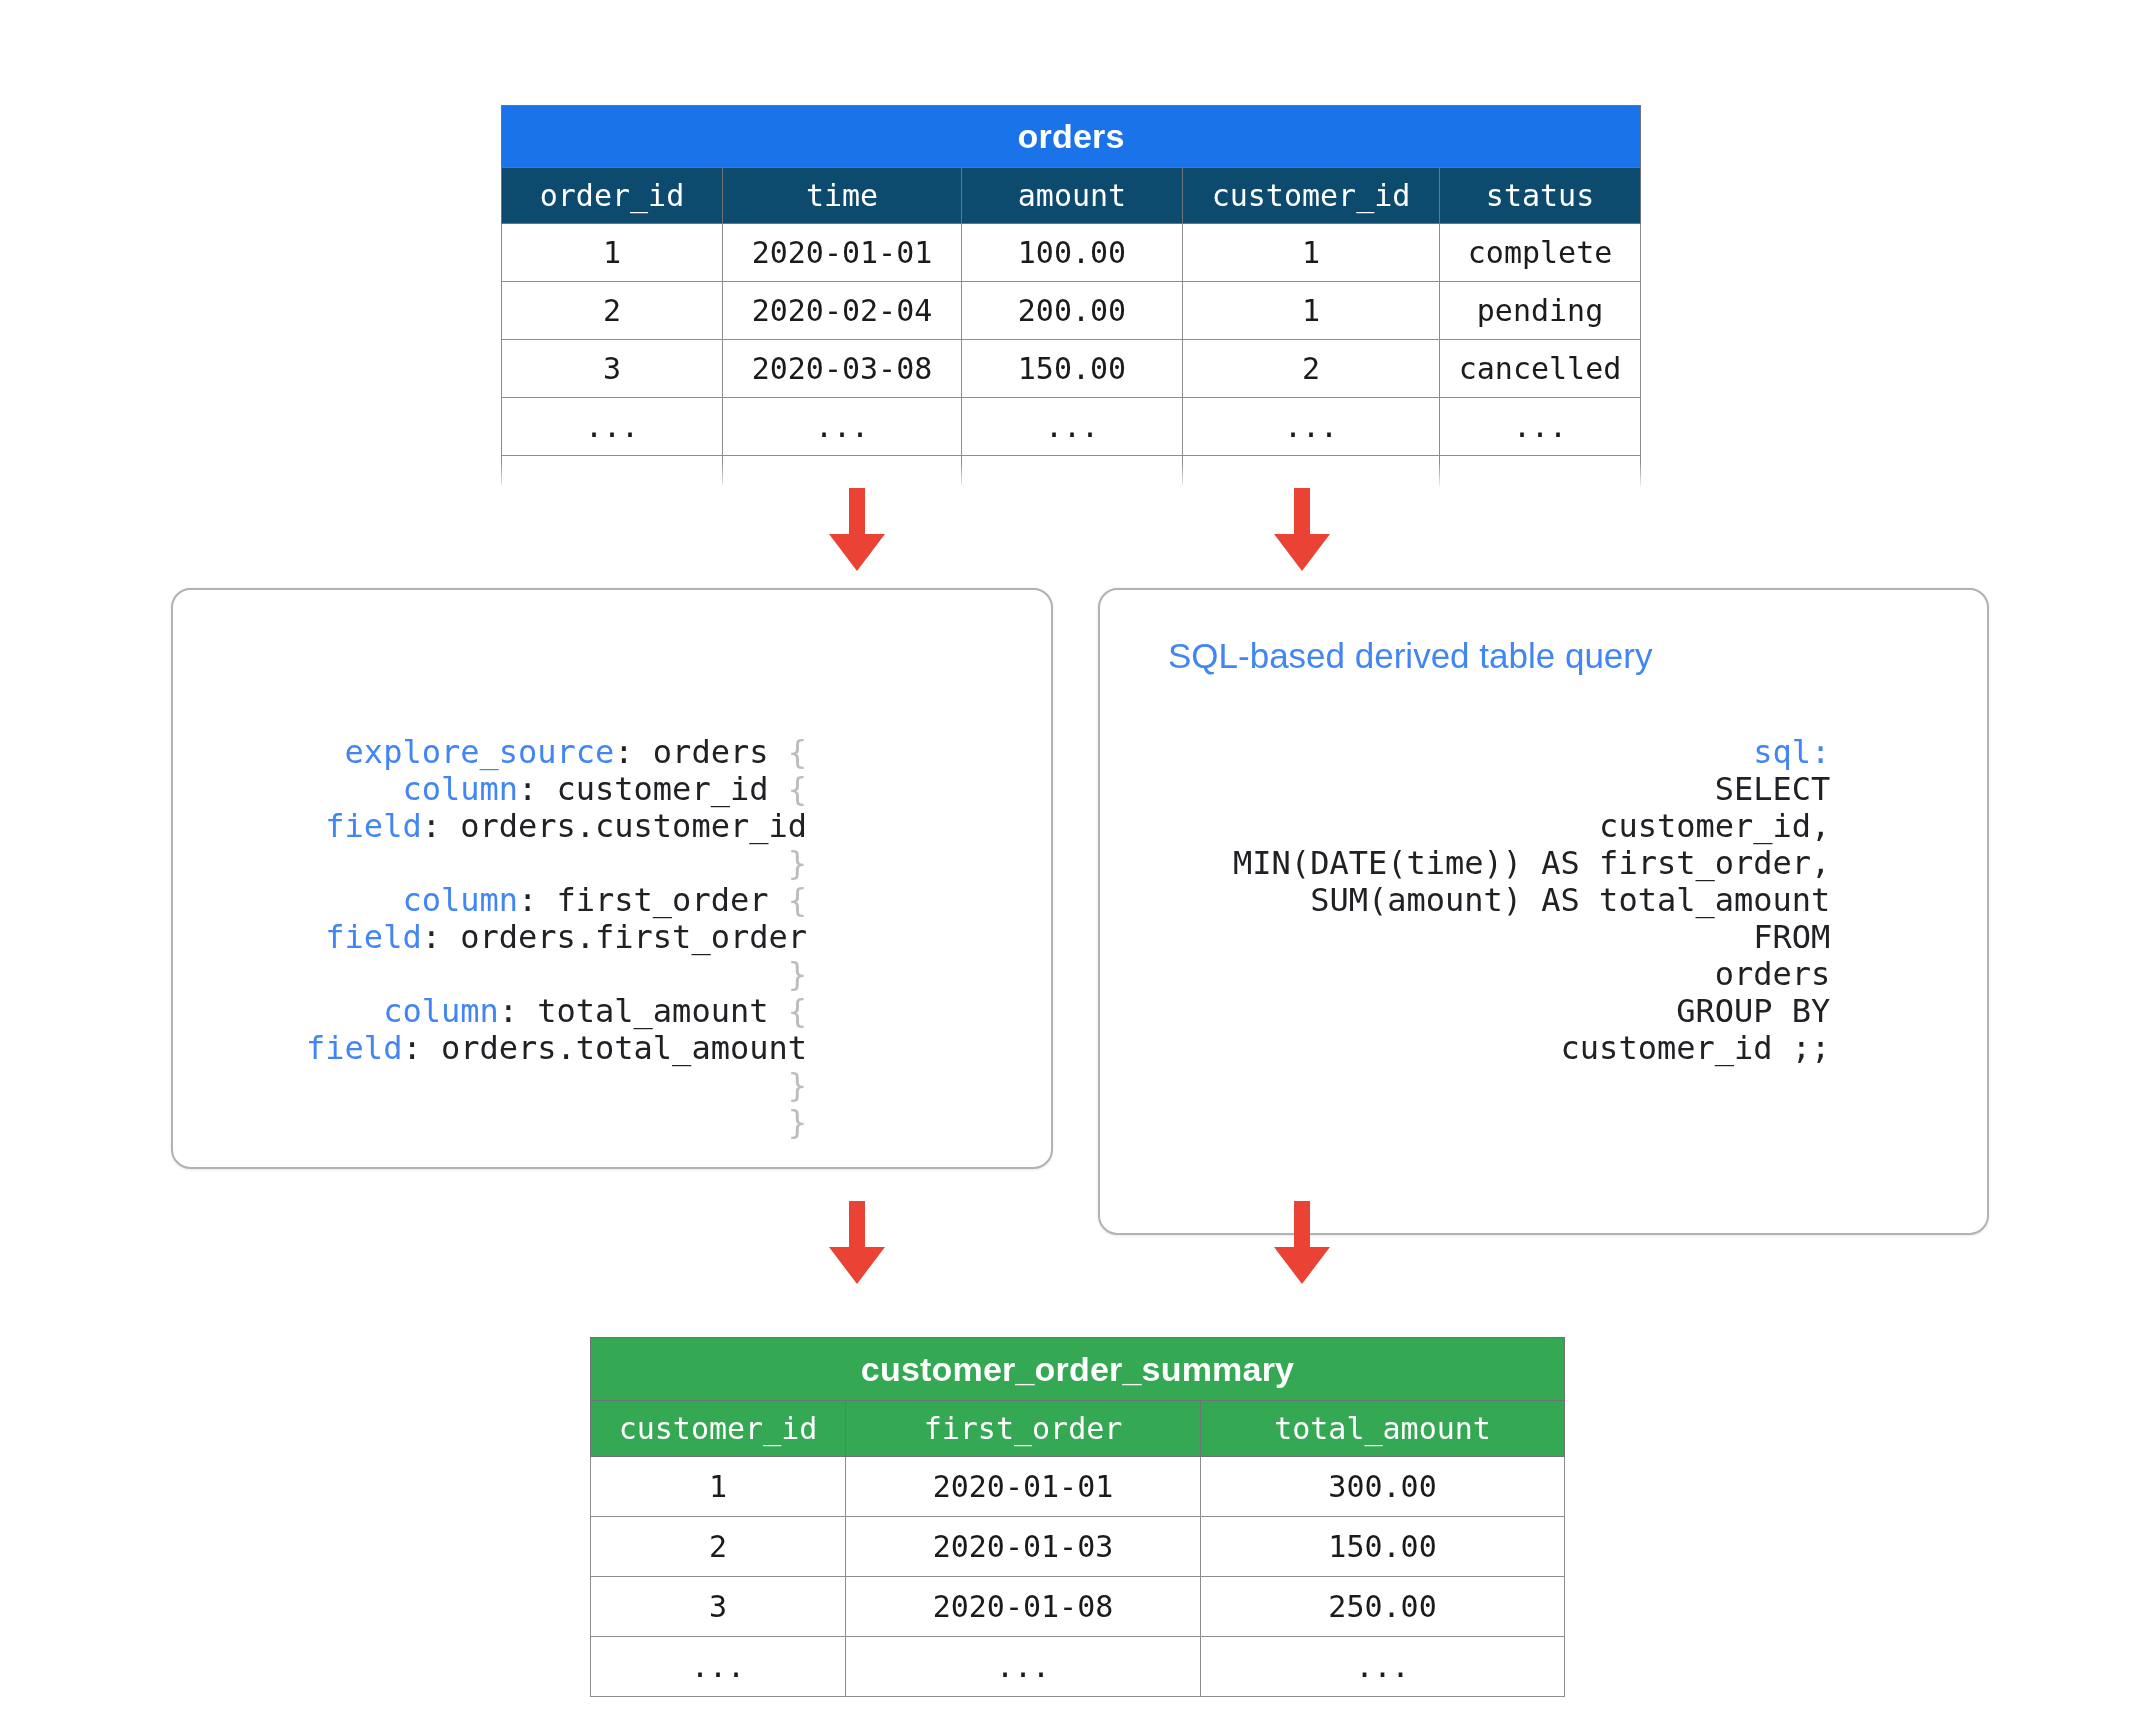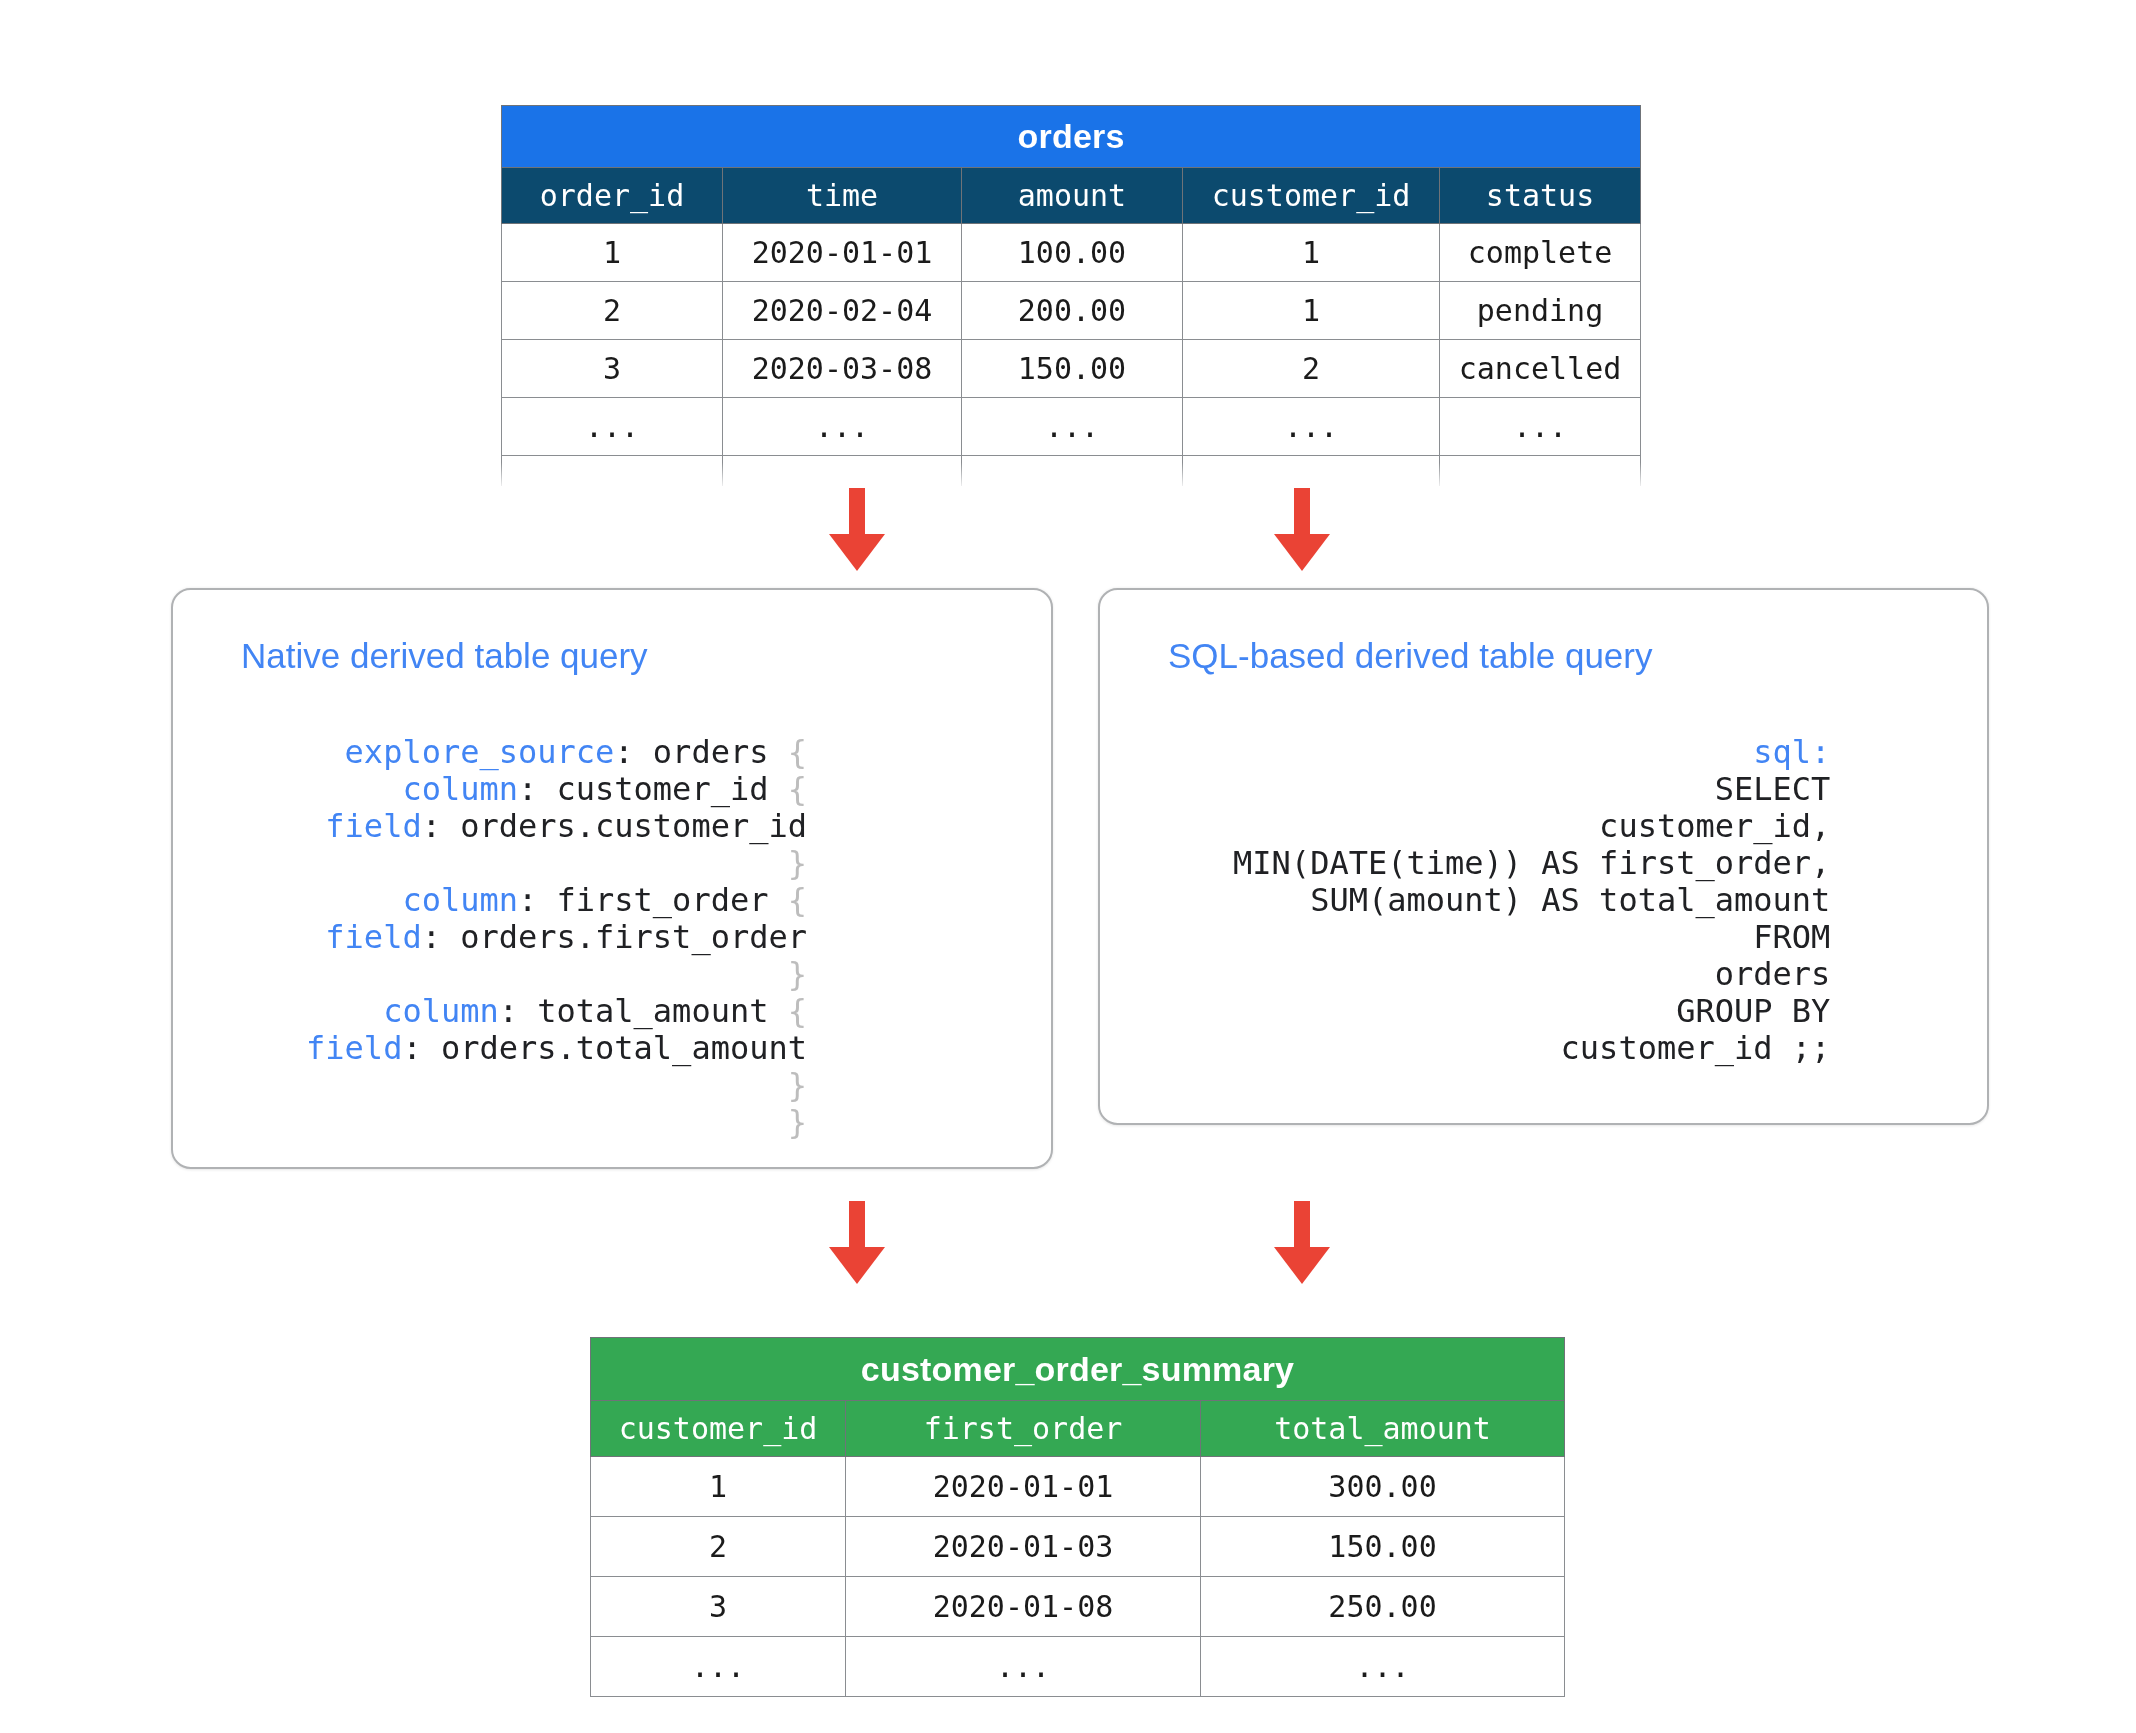--- a/index.html
+++ b/index.html
@@ -116,21 +116,21 @@
   
   .code-card {
     position: absolute;
     box-sizing: border-box;
     background: #ffffff;
     border: 2.7px solid #b0b2b4;
     border-radius: 19.6px;
     box-shadow: 0 0.9px 2.7px rgba(0,0,0,0.10);
   }
   #card-native { left: 171px;  top: 588px; width: 882px;  height: 581px; }
-  #card-sql    { left: 1098px; top: 588px; width: 891px; height: 537px; }
+  #card-sql    { left: 1098px; top: 588px; width: 891px; height: 647px; }
 
   .card-title {
     position: absolute;
     left: 68px;
     top: 46px;
     font-family: "Liberation Sans", sans-serif;
     font-size: 35px;
     color: #4285f4;
     white-space: nowrap;
   }
@@ -241,21 +241,20 @@
 <div class="arrow" id="arrow-orders-to-native">
   <div class="shaft"></div>
   <div class="head"></div>
 </div>
 <div class="arrow" id="arrow-orders-to-sql">
   <div class="shaft"></div>
   <div class="head"></div>
 </div>
 
 <div class="code-card" id="card-native">
-  <div class="card-title">Native derived table query</div>
   <div class="code-block" id="native-code"><span class="kw">explore_source</span><span>: orders </span><span class="brace">{</span>
 <span>  </span><span class="kw">column</span><span>: customer_id </span><span class="brace">{</span>
 <span>    </span><span class="kw">field</span><span>: orders.customer_id</span>
 <span>  </span><span class="brace">}</span>
 <span>  </span><span class="kw">column</span><span>: first_order </span><span class="brace">{</span>
 <span>    </span><span class="kw">field</span><span>: orders.first_order</span>
 <span>  </span><span class="brace">}</span>
 <span>  </span><span class="kw">column</span><span>: total_amount </span><span class="brace">{</span>
 <span>    </span><span class="kw">field</span><span>: orders.total_amount</span>
 <span>  </span><span class="brace">}</span>

